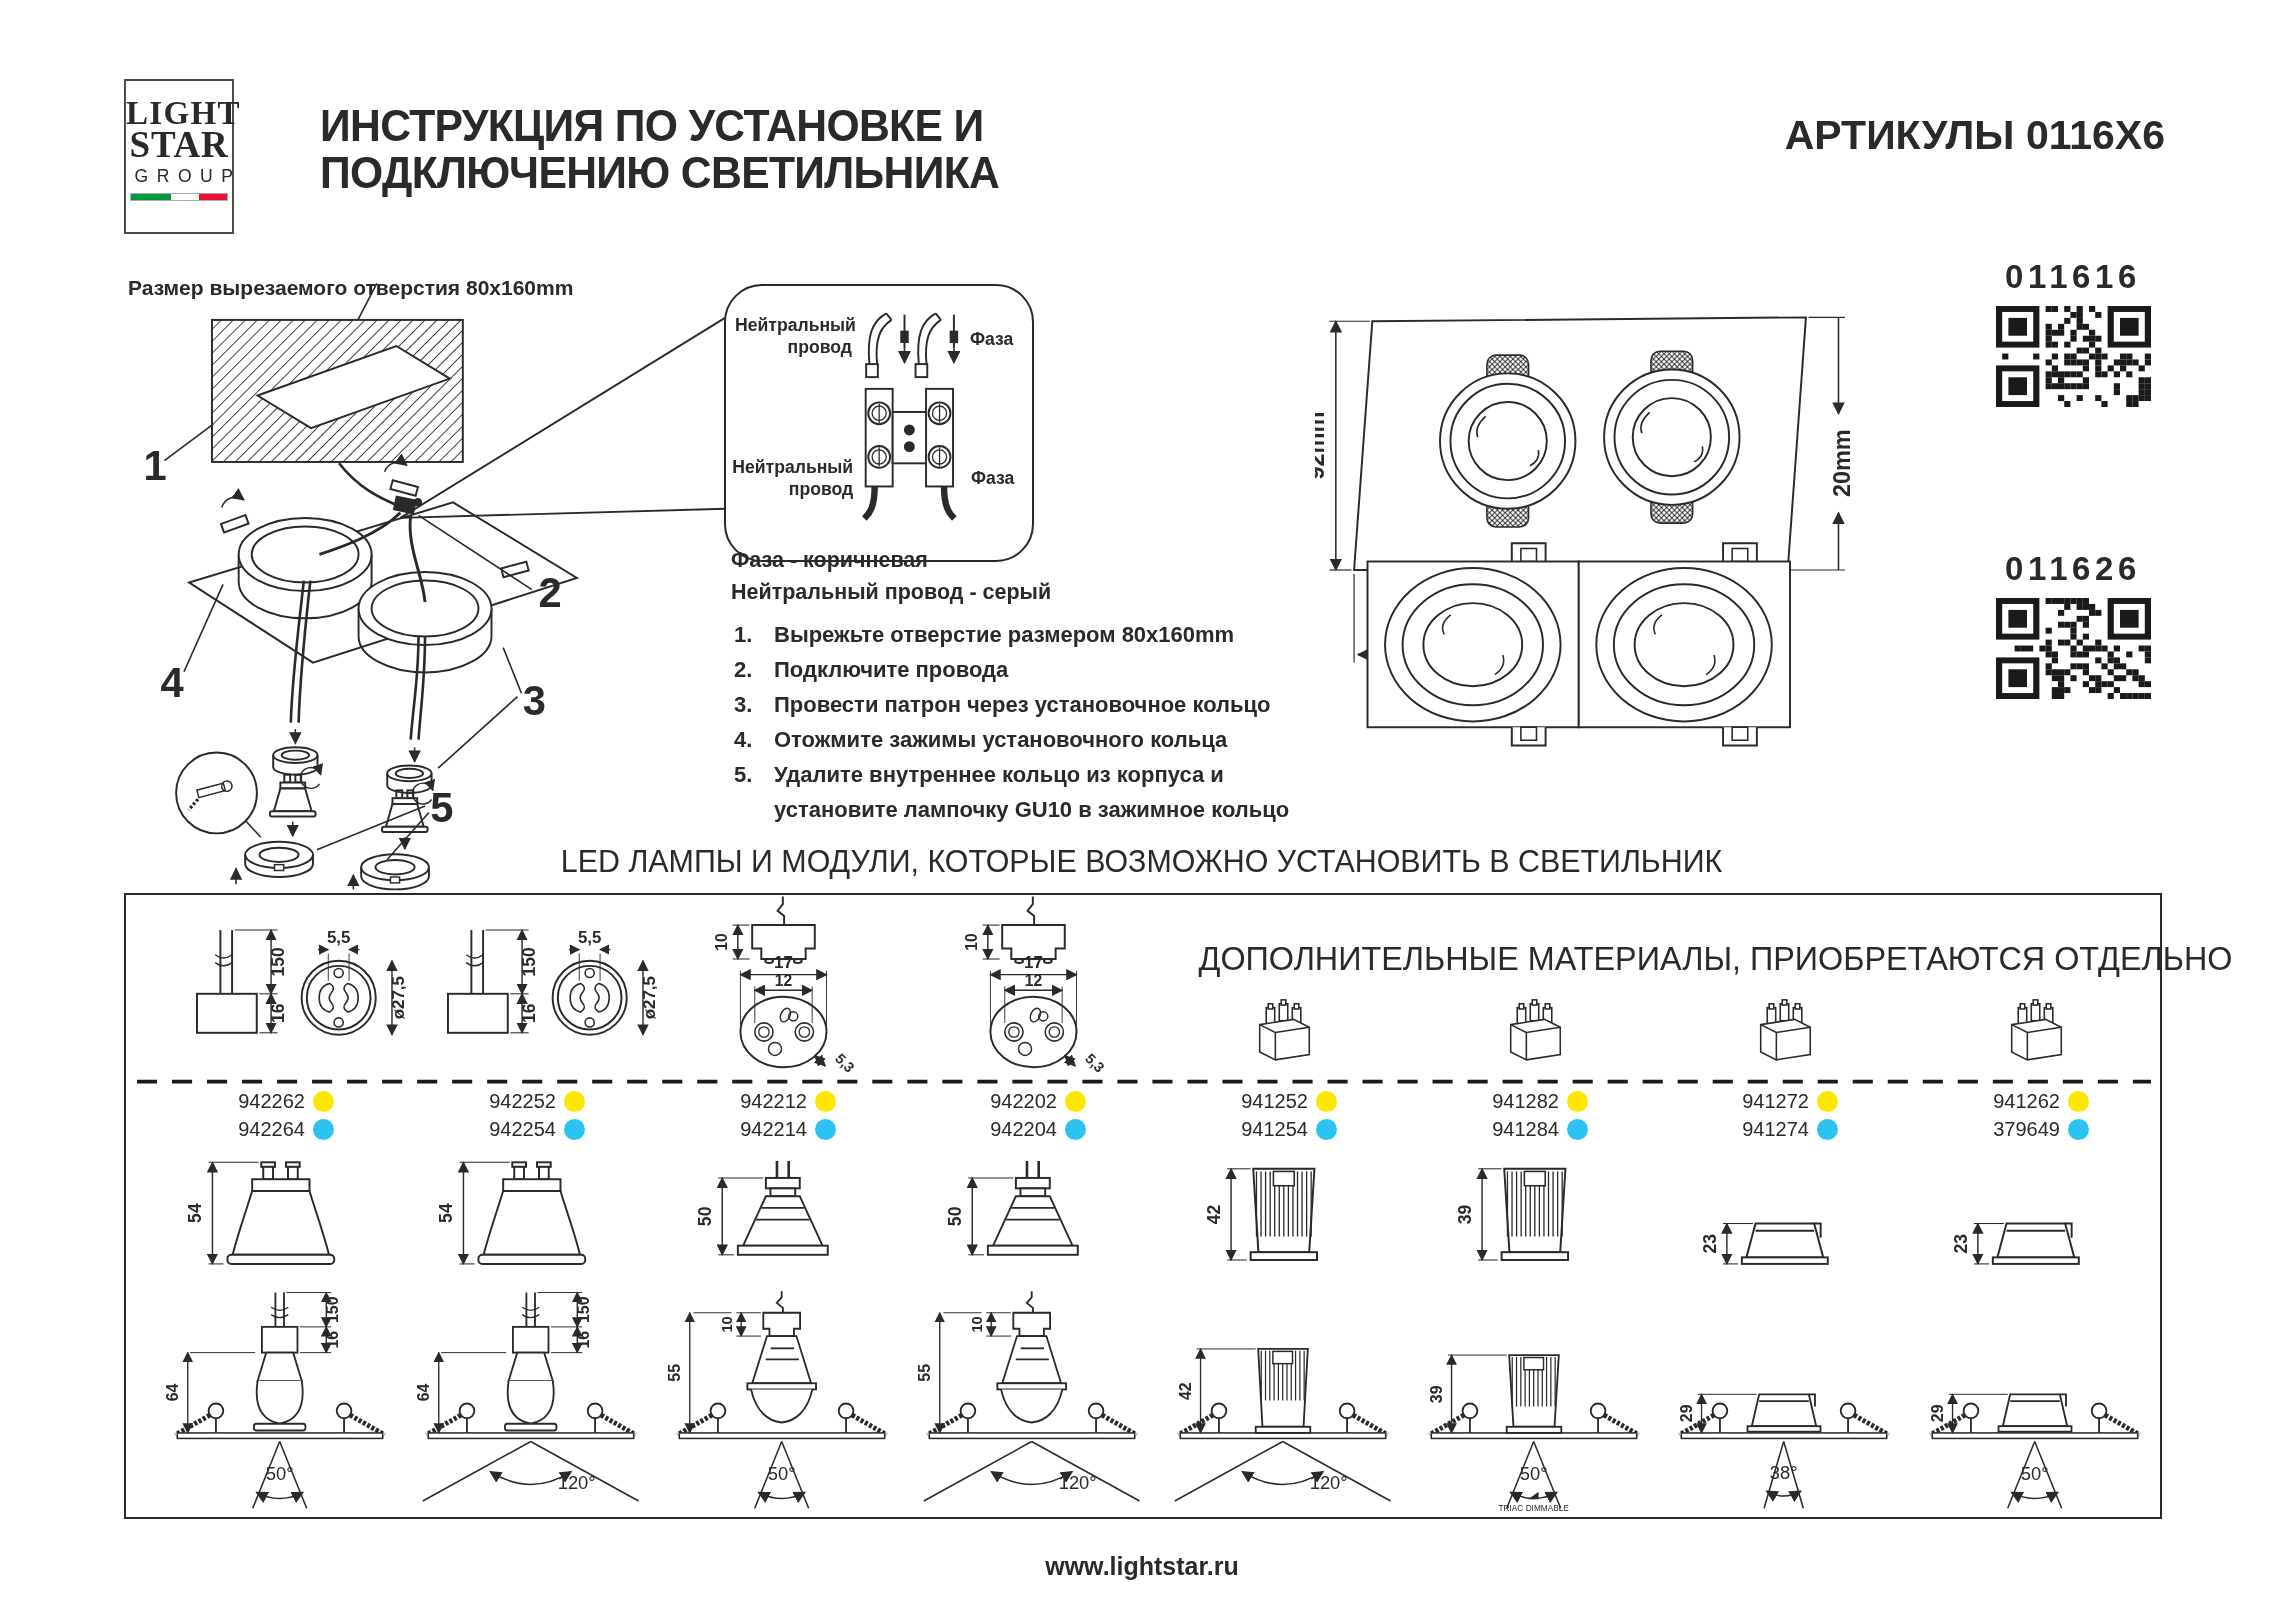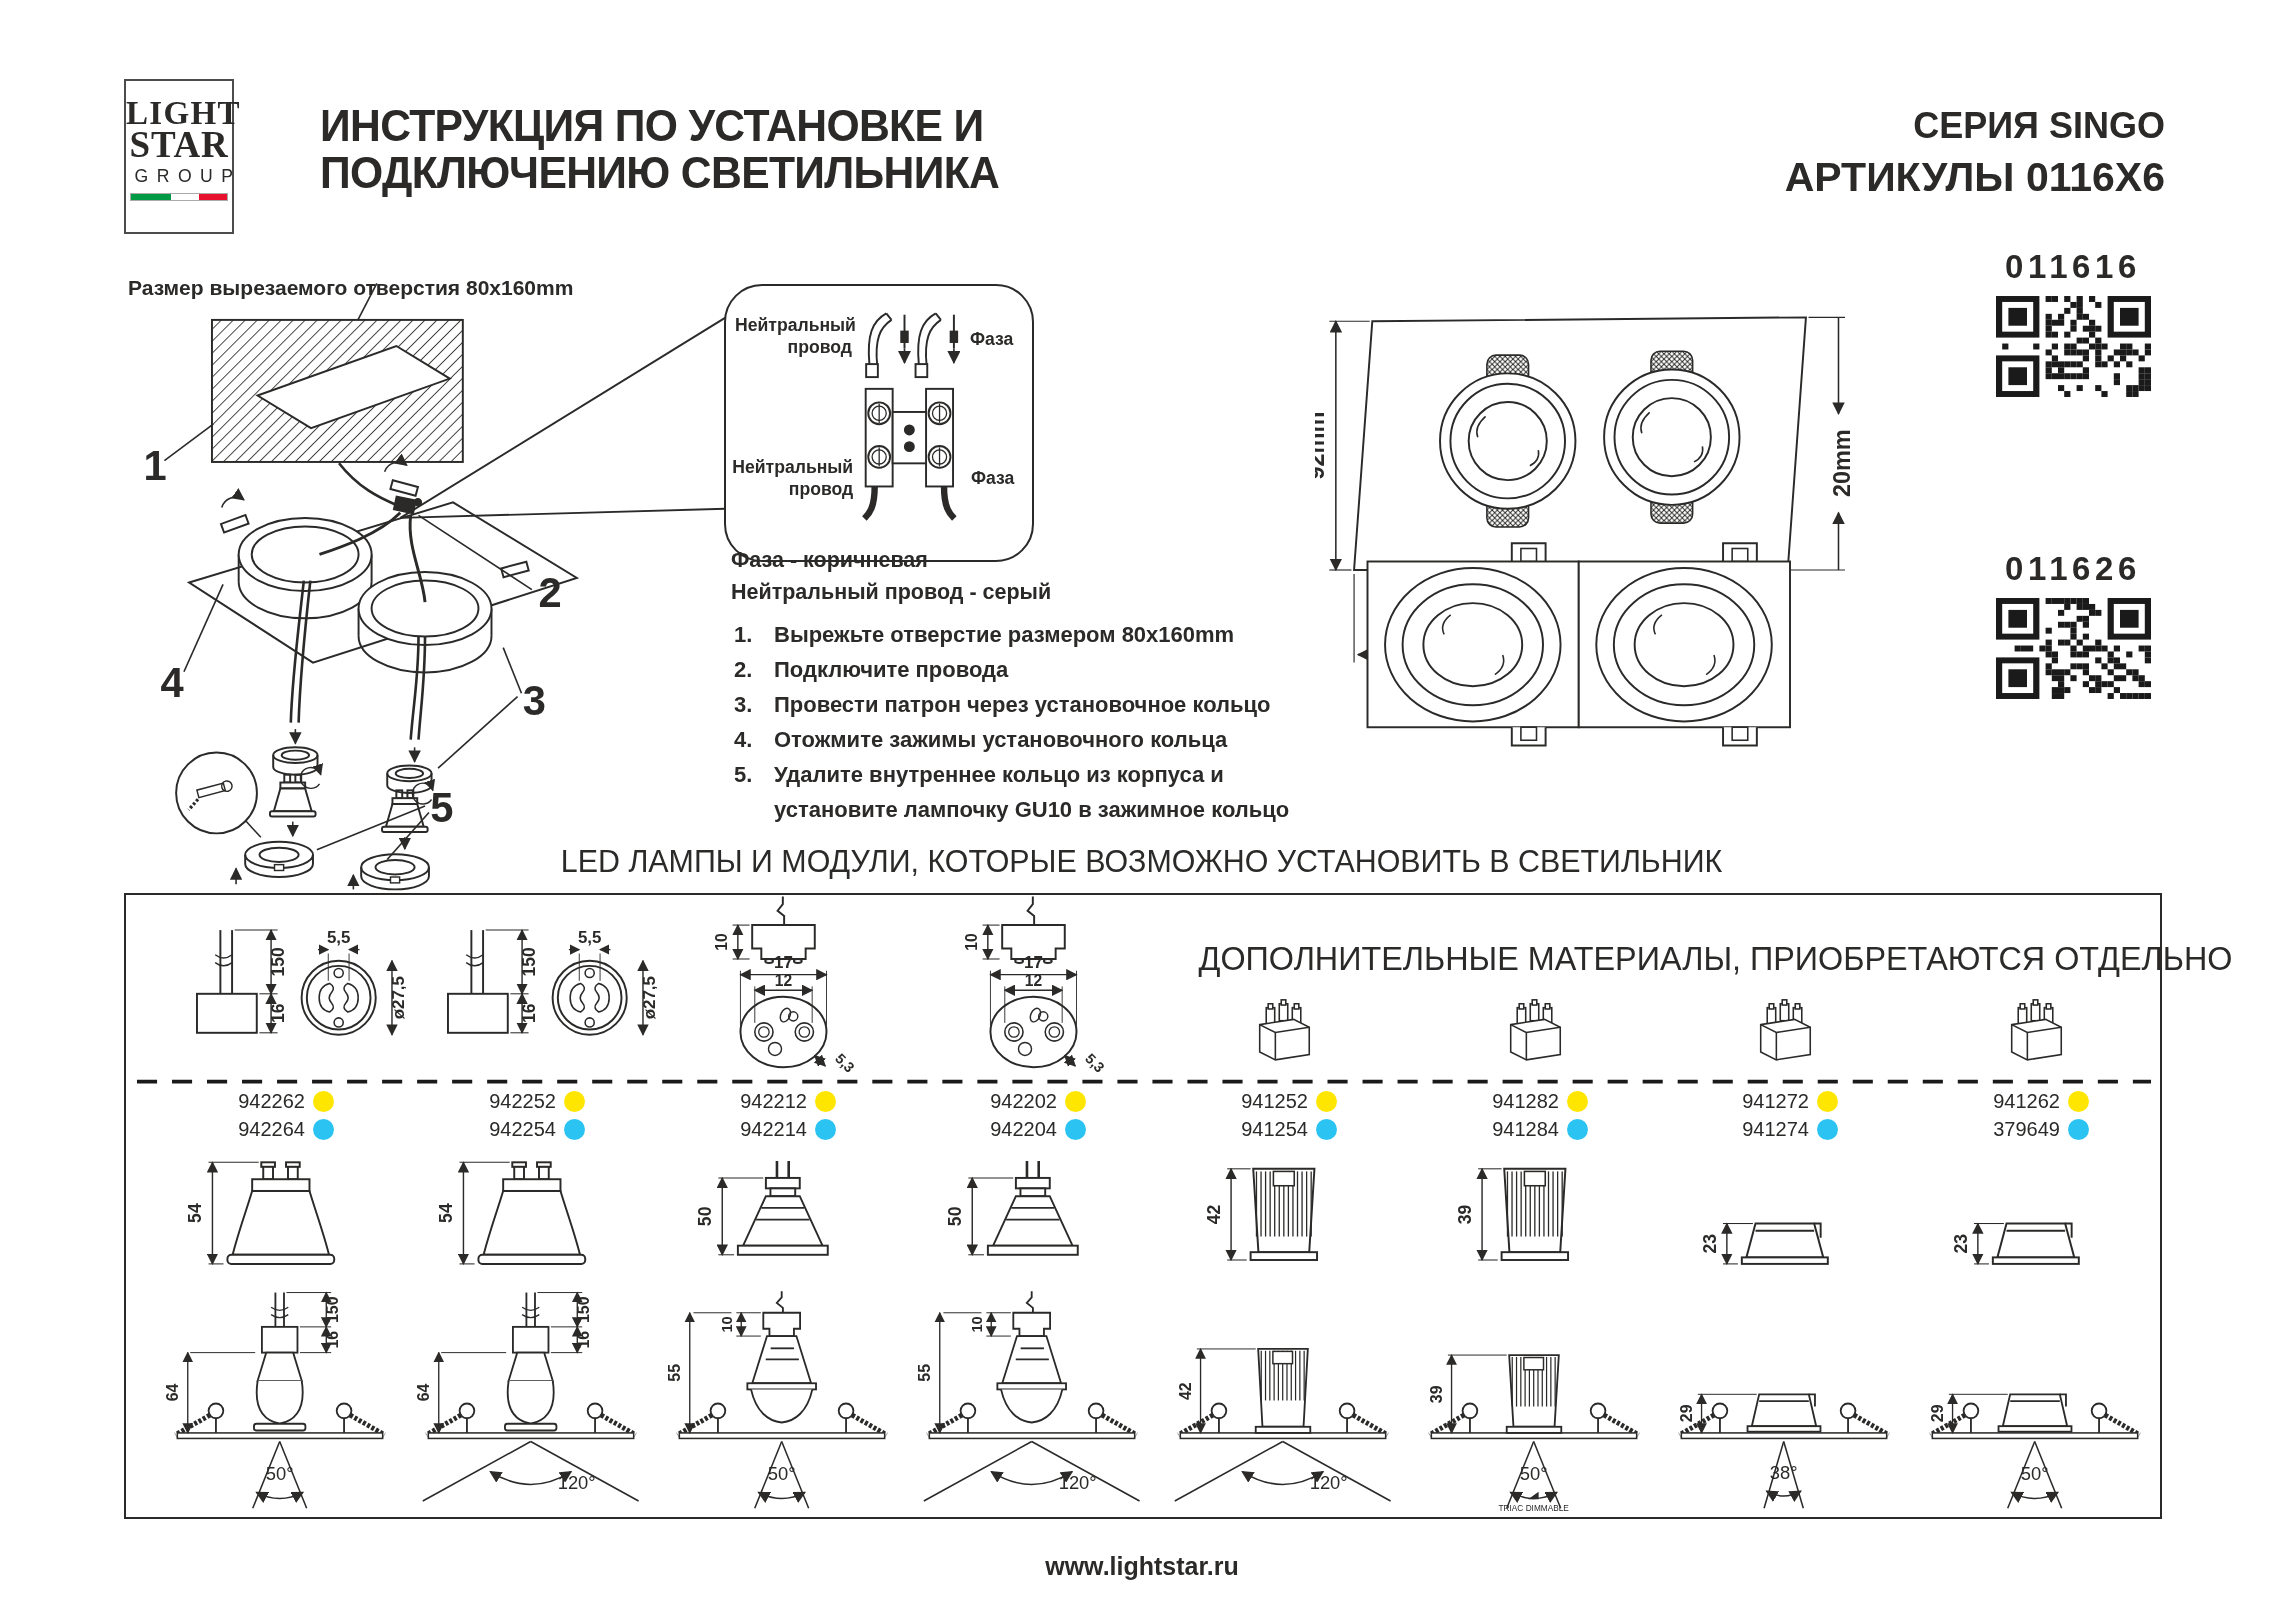--- a/index.html
+++ b/index.html
@@ -89,21 +89,20 @@
         <div style="width:29%;background:#e8112d"></div>
     </div>
   </div>
 
   <div class="abs title">
     <div>ИНСТРУКЦИЯ ПО УСТАНОВКЕ И</div>
     <div>ПОДКЛЮЧЕНИЮ СВЕТИЛЬНИКА</div>
   </div>
 
   <div class="abs series">
-    <div class="l1">СЕРИЯ SINGO</div>
     <div class="l2">АРТИКУЛЫ 0116X6</div>
   </div>
 
   <div class="abs cutout-label">Размер вырезаемого отверстия 80x160mm</div>
   <div class="abs" id="exploded-wrap" style="left:124px;top:273px">
       <svg width="619" height="619" viewBox="0 0 950 950">
  <g stroke="#2b2a29" stroke-width="3" fill="none">
  <line x1="388" y1="16" x2="330" y2="128" marker-end="url(#arr)" stroke-width="2.5"></line>
  <rect x="135" y="72" width="385" height="218" fill="url(#hatch)"></rect>
  <polygon points="205,188 418,112 500,162 287,238" fill="#fff"></polygon>
@@ -343,21 +342,21 @@
           <path d="M561 224 q18 -12 12 -30" stroke-width="2.4"></path>
  <path d="M262 305 v28 h52 v-28" fill="#fff"></path>
           <rect x="276" y="305" width="24" height="20" fill="#fff" stroke-width="2.4"></rect>
  <path d="M587 305 v28 h52 v-28" fill="#fff"></path>
           <rect x="601" y="305" width="24" height="20" fill="#fff" stroke-width="2.4"></rect>
  </g>
       </svg>
     </div>
 
   <div id="articles">
-      <div class="article" style="top:248px">
+      <div class="article" style="top:258px">
      <div class="acode">011616</div>
         <svg width="155" height="101" viewBox="0 0 237.5 154.7" fill="#1a1a1a">
           <rect x="76.0" y="0.0" width="9.5" height="9.1"></rect>
           <rect x="85.5" y="0.0" width="9.5" height="9.1"></rect>
           <rect x="104.5" y="0.0" width="9.5" height="9.1"></rect>
           <rect x="123.5" y="0.0" width="9.5" height="9.1"></rect>
           <rect x="142.5" y="0.0" width="9.5" height="9.1"></rect>
           <rect x="114.0" y="9.1" width="9.5" height="9.1"></rect>
           <rect x="123.5" y="9.1" width="9.5" height="9.1"></rect>
           <rect x="152.0" y="9.1" width="9.5" height="9.1"></rect>

